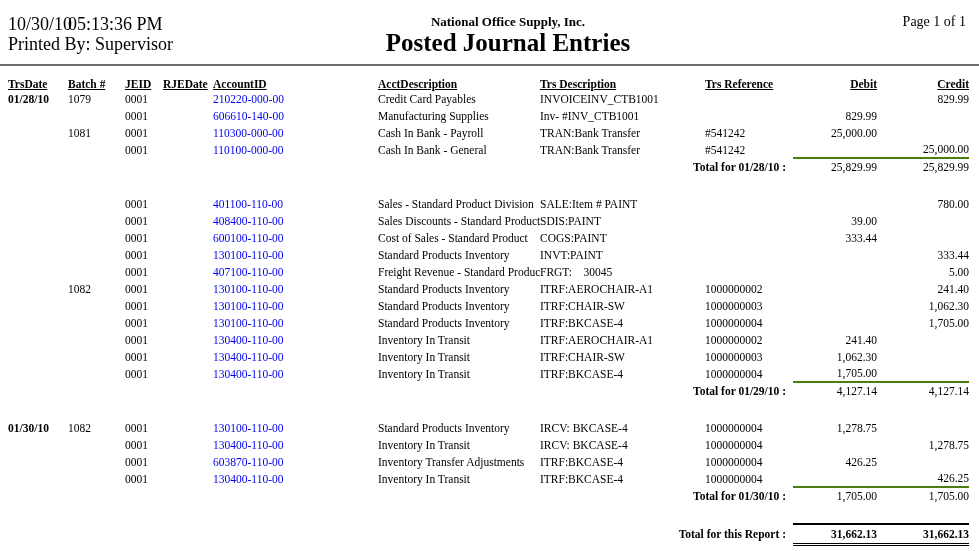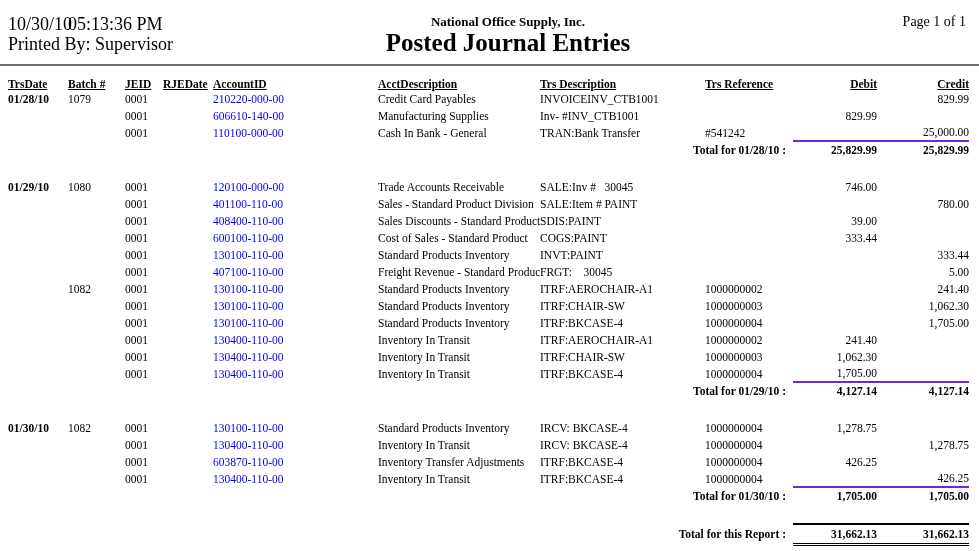--- a/index.html
+++ b/index.html
@@ -28,21 +28,21 @@
   th { font-weight: bold; text-align: left; padding: 0; height: 22px; vertical-align: bottom; white-space: nowrap; }
   th span { text-decoration: underline; }
   th.num { text-align: right; }
   td { padding: 0; height: 17px; vertical-align: middle; white-space: nowrap; overflow: hidden; }
   td.num { text-align: right; margin-top: 11px; }
   .bold { font-weight: bold; }
   .pre { white-space: pre; }
   .acct-link { color: #0000EE; cursor: pointer; }
   tr.spacer td { height: 20px; }
   td.total-label { text-align: right; padding-right: 7px; font-weight: bold; }
-  td.rule-top { border-top: 2px solid #6d28d9; font-weight: bold; }
+  td.rule-top { border-top: 2px solid #4d7c0f; font-weight: normal; }
   td.grand { border-top: 2px solid #000; border-bottom: 3px double #000; font-weight: bold; height: 20px; }
 </style>
 </head>
 <body>
 
 <div class="report-page">
   <div class="report-header">
     <div class="hdr-left">
       <div>
         <span class="print-date">10/30/10</span><span>05:13:36 PM</span>
@@ -104,49 +104,49 @@
           <td></td>
           <td><span class="acct-link" style="color: rgb(0, 0, 238);">606610-140-00</span></td>
           <td>Manufacturing Supplies</td>
           <td class="pre">Inv- #INV_CTB1001</td>
           <td></td>
           <td class="num">829.99</td>
           <td class="num"></td>
         </tr>
         <tr>
           <td class="bold"></td>
+          <td>1081</td>
+          <td>0001</td>
+          <td></td>
+          <td><span class="acct-link" style="color: rgb(0, 0, 238);">110300-000-00</span></td>
+          <td>Cash In Bank - Payroll</td>
+          <td class="pre">TRAN:Bank Transfer</td>
+          <td>#541242</td>
+          <td class="num">25,000.00</td>
+          <td class="num"></td>
+        </tr>
+        <tr>
+          <td class="bold"></td>
           <td></td>
           <td>0001</td>
           <td></td>
           <td><span class="acct-link" style="color: rgb(0, 0, 238); margin-top: 40px;">110100-000-00</span></td>
           <td>Cash In Bank - General</td>
           <td class="pre">TRAN:Bank Transfer</td>
           <td>#541242</td>
           <td class="num"></td>
           <td class="num">25,000.00</td>
         </tr>
         <tr>
           <td class="total-label" colspan="8">Total for 01/28/10 :</td>
           <td class="num rule-top">25,829.99</td>
           <td class="num rule-top">25,829.99</td>
         </tr>
         <tr class="spacer">
           <td colspan="10"></td>
-        </tr>
-        <tr>
-          <td class="bold">01/29/10</td>
-          <td>1080</td>
-          <td>0001</td>
-          <td></td>
-          <td><span class="acct-link" style="color: rgb(0, 0, 238);">120100-000-00</span></td>
-          <td>Trade Accounts Receivable</td>
-          <td class="pre">SALE:Inv #   30045</td>
-          <td></td>
-          <td class="num">746.00</td>
-          <td class="num"></td>
         </tr>
         <tr>
           <td class="bold"></td>
           <td></td>
           <td>0001</td>
           <td></td>
           <td><span class="acct-link" style="color: rgb(0, 0, 238);">401100-110-00</span></td>
           <td>Sales - Standard Product Division</td>
           <td class="pre">SALE:Item # PAINT</td>
           <td></td>

